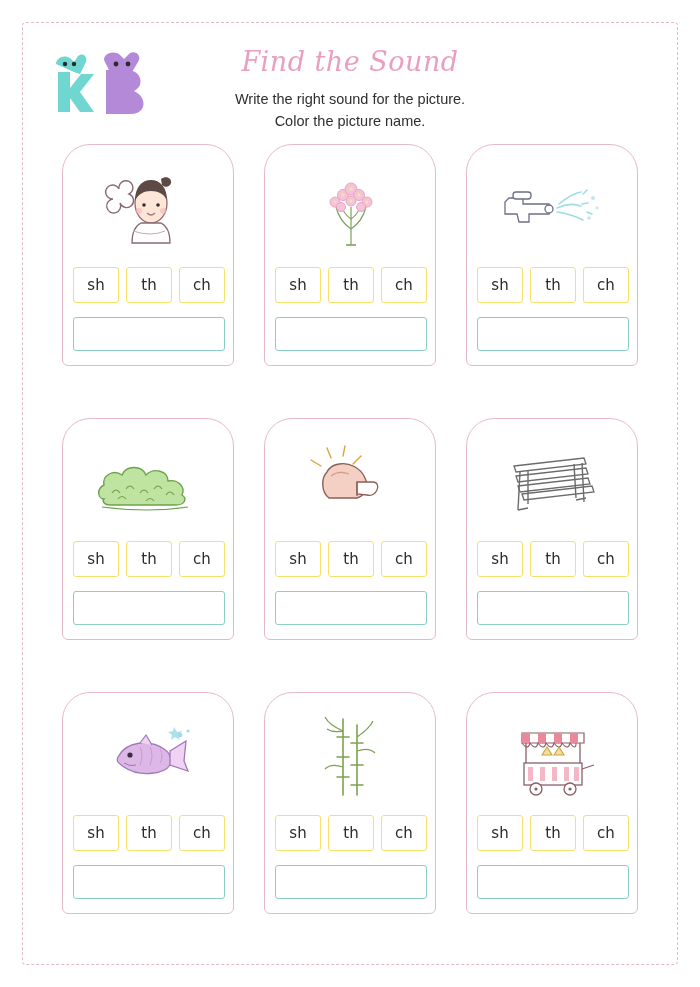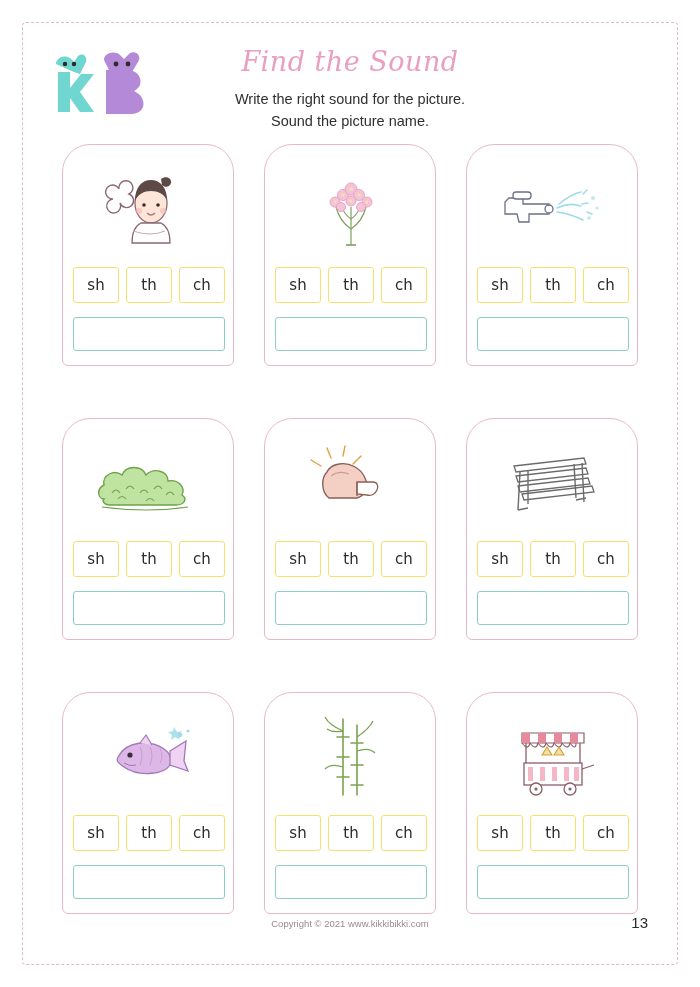--- a/index.html
+++ b/index.html
@@ -203,21 +203,21 @@
           <path d="M62 28 L62 72 L86 72 C98 72, 102 64, 98 56 C96 52, 92 50, 90 49 C94 47, 98 43, 96 36 C94 30, 88 28, 82 28 Z" fill="#b48ad8"></path>
           <circle cx="72" cy="22" r="2.4" fill="#2b2b2b"></circle>
           <circle cx="84" cy="22" r="2.4" fill="#2b2b2b"></circle>
         </svg>
       </div>
 
       <div class="title">Find the Sound</div>
 
       <div class="subtitle">
         <div>Write the right sound for the picture.</div>
-        <div>Sound the picture name.</div>
+        <div>Color the picture name.</div>
       </div>
     </div>
 
     <div class="grid">
 
       <div class="card">
         <div class="pic">
           <svg width="120" height="100" viewBox="0 0 120 100" xmlns="http://www.w3.org/2000/svg">
             <g fill="none" stroke="#8a6a72" stroke-width="1.4">
               <path d="M24 40 a7 7 0 1 1 6 -10 a7 7 0 1 1 10 5 a7 7 0 1 1 -9 9 a7 7 0 1 1 -7 -4 z"></path>
@@ -486,19 +486,15 @@
         <div class="sounds">
           <div class="sound-box">sh</div>
           <div class="sound-box">th</div>
           <div class="sound-box">ch</div>
         </div>
         <div class="write-line"></div>
       </div>
 
     </div>
 
-    <div class="footer">
-      <div class="copyright">Copyright © 2021 www.kikkibikki.com</div>
-      <div class="page-number">13</div>
-    </div>
 
   </div>
 </div>
 
 </body></html>

